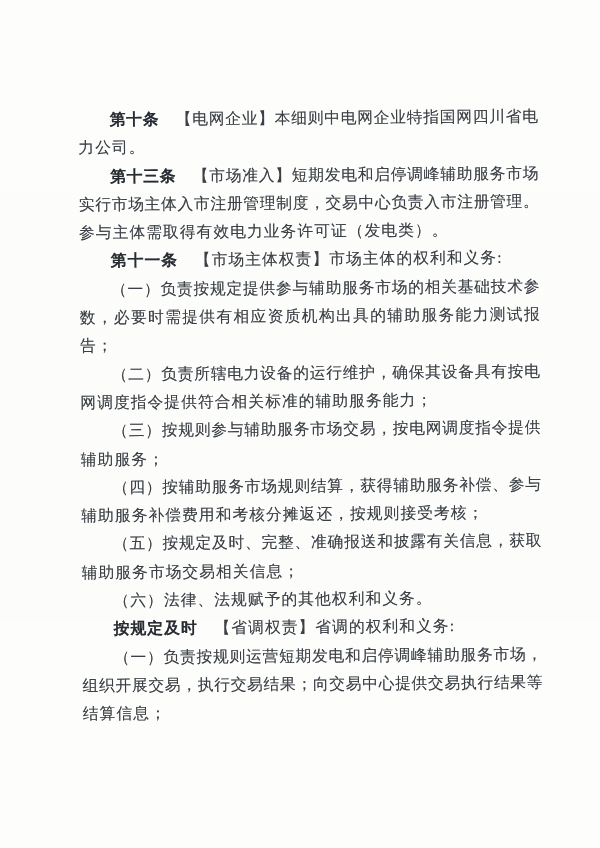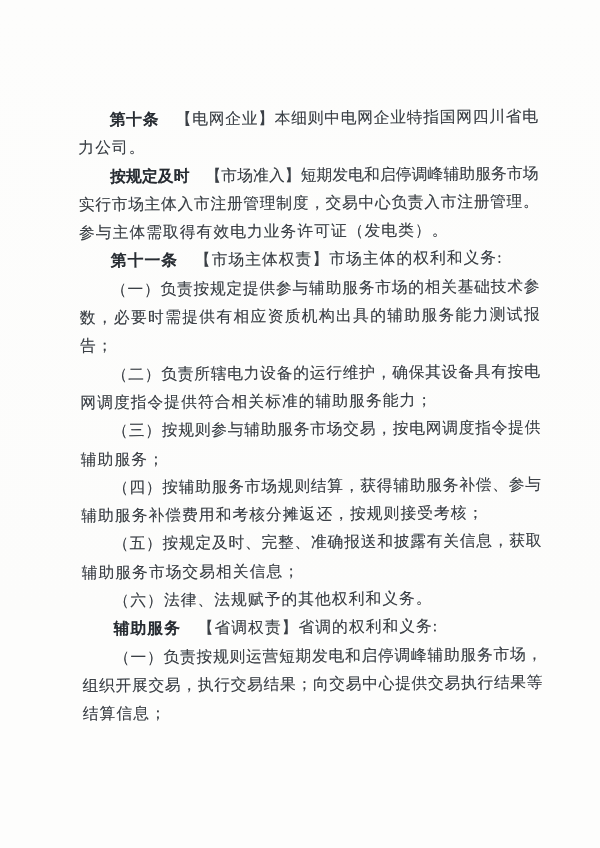--- a/index.html
+++ b/index.html
@@ -50,21 +50,21 @@
 </style>
 </head>
 <body>
 
 <div class="page">
   <div class="textblock">
 
     <div class="line indent fill"><span class="clause">第十条</span><span>　【电网企业】本细则中电网企业特指国网四川省电</span></div>
     <div class="line">力公司。</div>
 
-    <div class="line indent fill"><span class="clause">按规定及时</span><span>　【市场准入】短期发电和启停调峰辅助服务市场</span></div>
+    <div class="line indent fill"><span class="clause">第十三条</span><span>　【市场准入】短期发电和启停调峰辅助服务市场</span></div>
     <div class="line fill">实行市场主体入市注册管理制度，交易中心负责入市注册管理。</div>
     <div class="line">参与主体需取得有效电力业务许可证（发电类）。</div>
 
     <div class="line indent"><span class="clause">第十一条</span><span>　【市场主体权责】市场主体的权利和义务:</span></div>
 
     <div class="line indent fill">（一）负责按规定提供参与辅助服务市场的相关基础技术参</div>
     <div class="line fill">数，必要时需提供有相应资质机构出具的辅助服务能力测试报</div>
     <div class="line">告；</div>
 
     <div class="line indent fill">（二）负责所辖电力设备的运行维护，确保其设备具有按电</div>
@@ -74,20 +74,20 @@
     <div class="line">辅助服务；</div>
 
     <div class="line indent fill">（四）按辅助服务市场规则结算，获得辅助服务补偿、参与</div>
     <div class="line">辅助服务补偿费用和考核分摊返还，按规则接受考核；</div>
 
     <div class="line indent fill">（五）按规定及时、完整、准确报送和披露有关信息，获取</div>
     <div class="line">辅助服务市场交易相关信息；</div>
 
     <div class="line indent">（六）法律、法规赋予的其他权利和义务。</div>
 
-    <div class="line indent"><span class="clause">辅助服务</span><span>　【省调权责】省调的权利和义务:</span></div>
+    <div class="line indent"><span class="clause">按规定及时</span><span>　【省调权责】省调的权利和义务:</span></div>
 
     <div class="line indent fill">（一）负责按规则运营短期发电和启停调峰辅助服务市场，</div>
     <div class="line fill">组织开展交易，执行交易结果；向交易中心提供交易执行结果等</div>
     <div class="line">结算信息；</div>
 
   </div>
 </div>
 
 </body></html>

